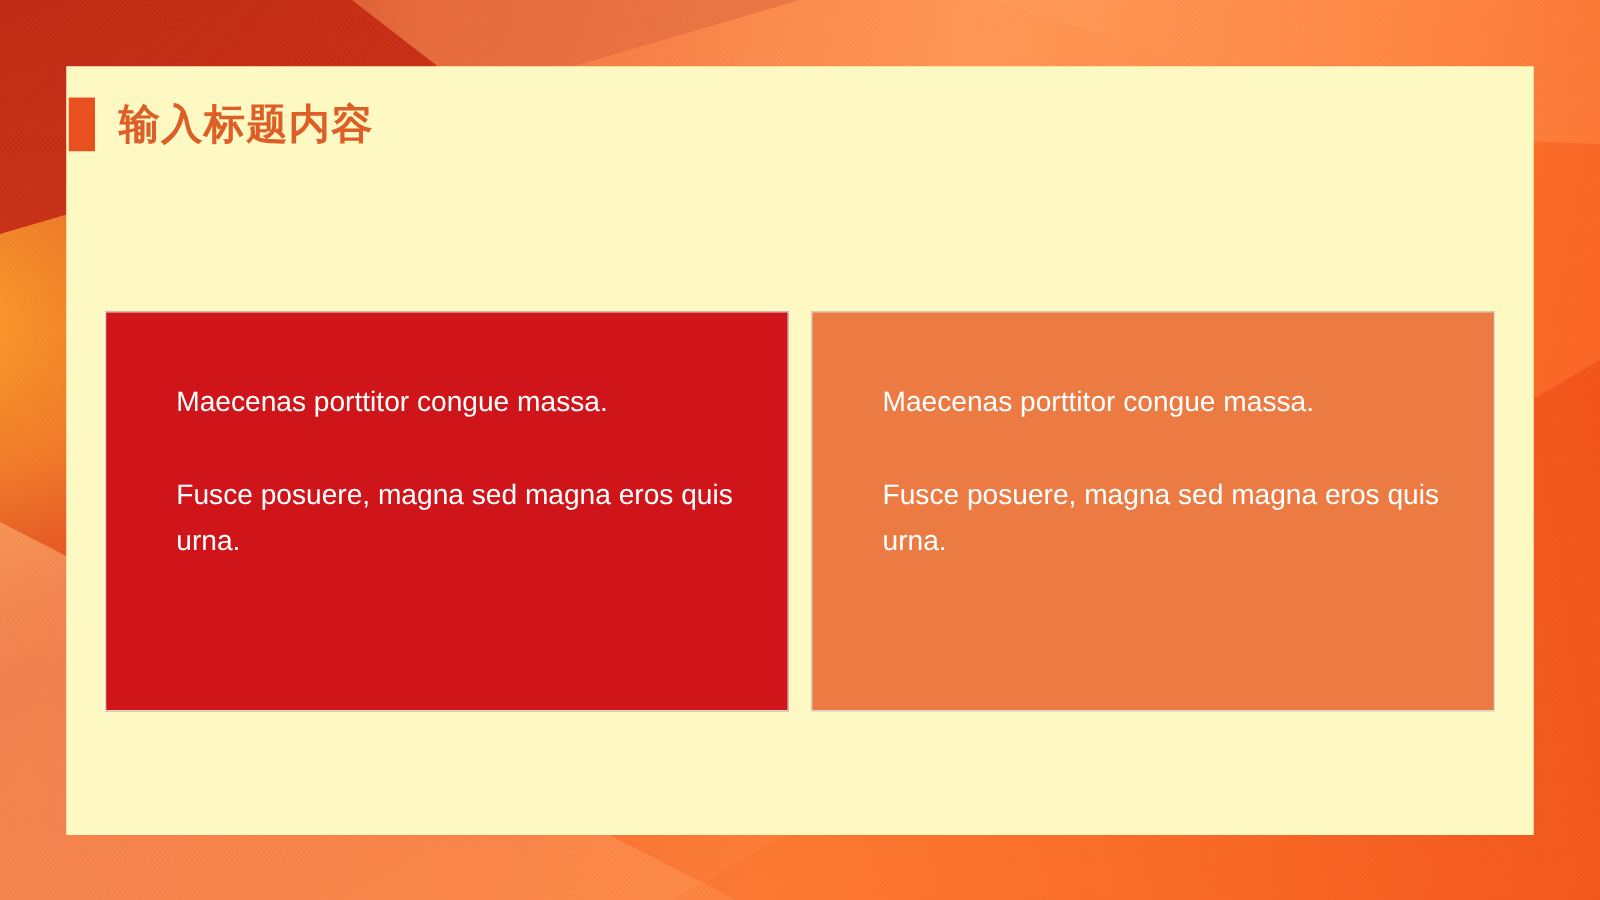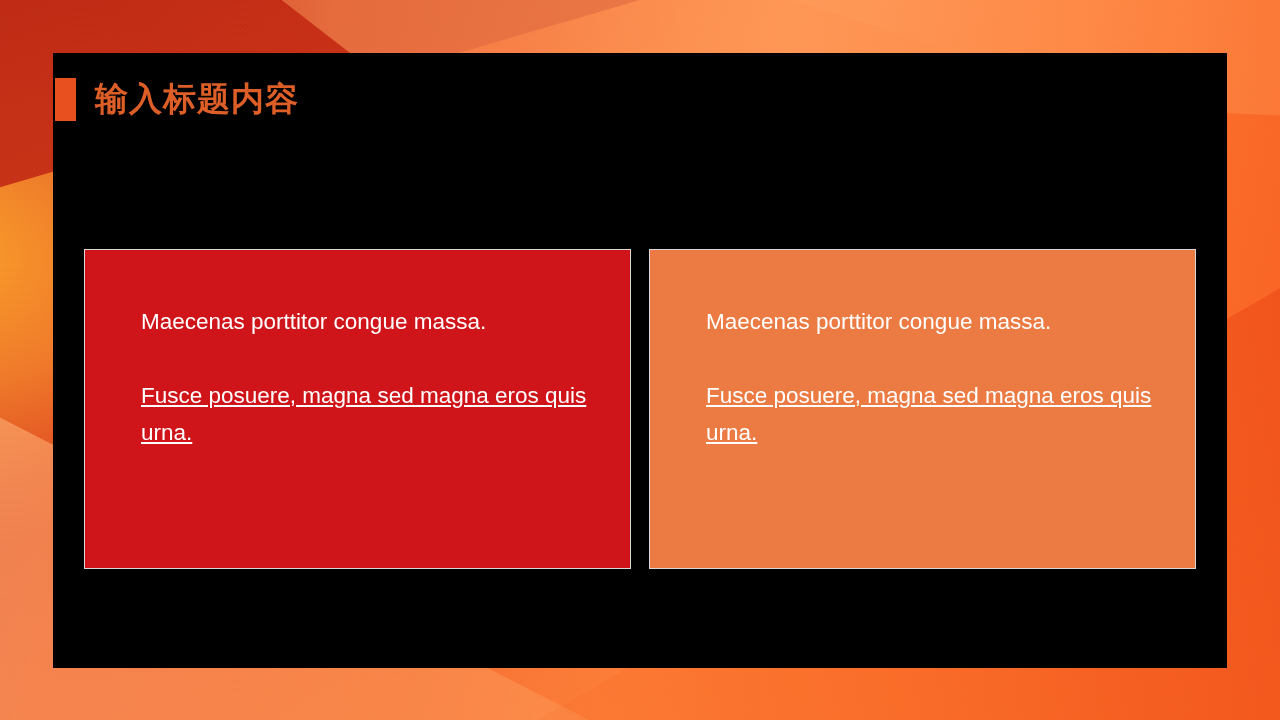--- a/index.html
+++ b/index.html
@@ -118,21 +118,21 @@
         rgba(0,0,0,0.00) 1px, rgba(0,0,0,0.00) 3px);
   }
 
   
   #card {
     position: absolute;
     left: 53px;
     top: 53px;
     width: 1174px;
     height: 615px;
-    background: #000000;
+    background: #fef9c3;
   }
 
   
   #title-accent-bar {
     position: absolute;
     left: 2px;
     top: 25px;
     width: 21px;
     height: 43px;
     background: #e8501f;
@@ -182,21 +182,20 @@
     font-weight: 300;
     line-height: 37px;
   }
 
   .panel-body p {
     margin: 0;
   }
 
   .panel-body p.spacer-para {
     margin-top: 37px;
-    text-decoration: underline;
   }
 </style>
 </head>
 <body>
 
 <div id="slide">
 
   <div class="bg-layer bg-base"></div>
   <div class="bg-layer bg-right-wash"></div>
   <div class="bg-layer bg-amber-left"></div>

